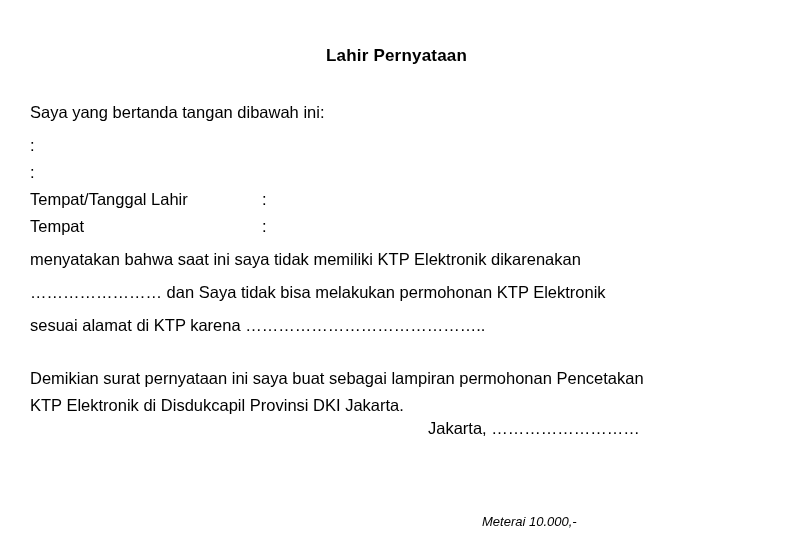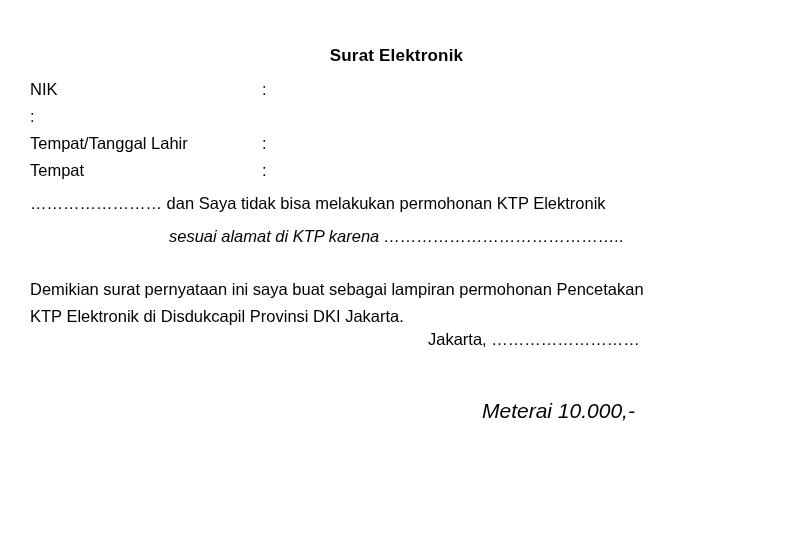--- a/index.html
+++ b/index.html
@@ -53,52 +53,51 @@
     flex: 1 1 auto;
   }
   .justified {
     font-size: 16.5px;
     line-height: 27px;
     text-align: justify;
     text-justify: inter-word;
     margin-top: 6px;
   }
   .justified.no-stretch {
-    text-align: center;
-    font-style: italic;
+    text-align: left;
   }
   .para-block {
     margin-top: 26px;
     font-size: 16.5px;
     line-height: 27px;
     text-align: left;
   }
   .place-date {
     font-size: 16.5px;
     padding-left: 398px;
   }
   .stamp {
-    margin-top: 50px;
-    font-size: 21px;
+    margin-top: 76px;
+    font-size: 13px;
     font-style: italic;
     padding-left: 452px;
   }
 </style>
 </head>
 <body>
 
 <div class="page">
 
-  <div class="doc-title">Surat Elektronik</div>
+  <div class="doc-title">Lahir Pernyataan</div>
 
+  <div class="intro-line">Saya yang bertanda tangan dibawah ini:</div>
 
   <div class="fields">
 
     <div class="field-row">
-      <span class="field-label">NIK</span>
       <span class="field-colon">:</span>
       <span class="field-value"></span>
     </div>
 
     <div class="field-row">
       <span class="field-colon">:</span>
       <span class="field-value"></span>
     </div>
 
     <div class="field-row">
@@ -108,20 +107,21 @@
     </div>
 
     <div class="field-row">
       <span class="field-label">Tempat</span>
       <span class="field-colon">:</span>
       <span class="field-value"></span>
     </div>
 
   </div>
 
+  <div class="justified">menyatakan bahwa saat ini saya tidak memiliki KTP Elektronik dikarenakan</div>
   <div class="justified">…………………… dan Saya tidak bisa melakukan permohonan KTP Elektronik</div>
   <div class="justified no-stretch">sesuai alamat di KTP karena ……………………………………..</div>
 
   <div class="para-block">
     <div>Demikian surat pernyataan ini saya buat sebagai lampiran permohonan Pencetakan</div>
     <div>KTP Elektronik di Disdukcapil Provinsi DKI Jakarta.</div>
   </div>
 
   <div class="place-date">Jakarta, ………………………</div>
 

